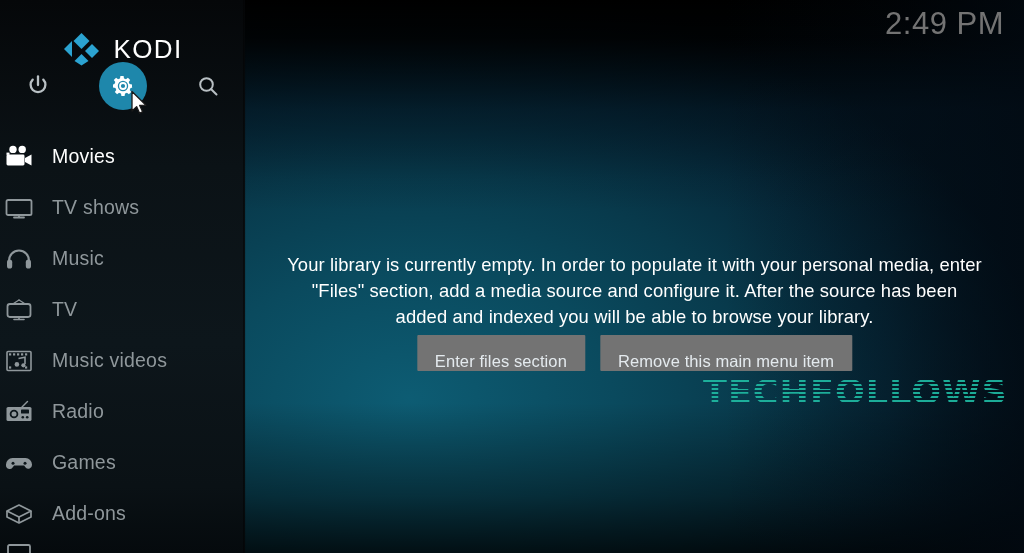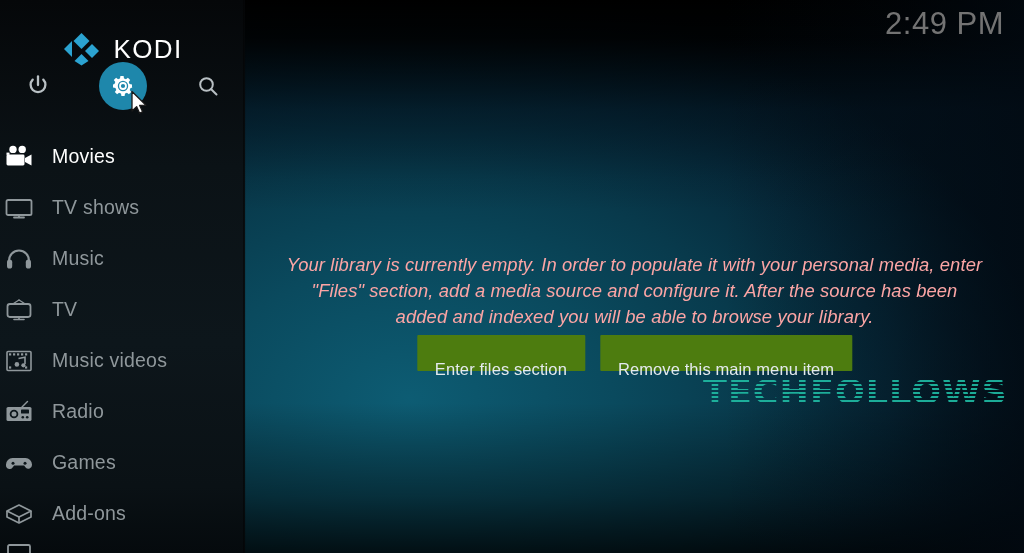--- a/index.html
+++ b/index.html
@@ -107,31 +107,31 @@
 
   
   .content {
     position:absolute; left:245px; top:0; right:0; bottom:0;
     z-index:4;
     display:flex; flex-direction:column; align-items:center; justify-content:flex-start;
   }
   .empty-msg {
     position:absolute; left:50%; transform:translateX(-50%);
     top:252px; width:700px; text-align:center;
-    color:#fca5a5; font-size:18.4px; line-height:26px; letter-spacing:.1px;font-style:italic;
+    color:#ffffff; font-size:18.4px; line-height:26px; letter-spacing:.1px;
   }
   .btn-row {
     position:absolute; left:50%; transform:translateX(-50%);
     top:335px; display:flex; gap:15px;
   }
   .kbtn {
-    background:#4d7c0f; color:#e4eaee;
+    background:#737373; color:#e4eaee;
     border:none; outline:none;
     font-size:16.5px; font-family:"Liberation Sans", sans-serif;
-    padding:16px 18px; height:36px; line-height:36px;
+    padding:8px 18px; height:36px; line-height:36px;
     border-radius:1px; letter-spacing:.1px;
     white-space:nowrap;
   }
 
   
   .watermark {
     position:absolute; left:703px; top:372px;
     font-size:34px; font-weight:700; letter-spacing:1px;
     font-family:"DejaVu Sans", sans-serif;
     color:#13a08e;

